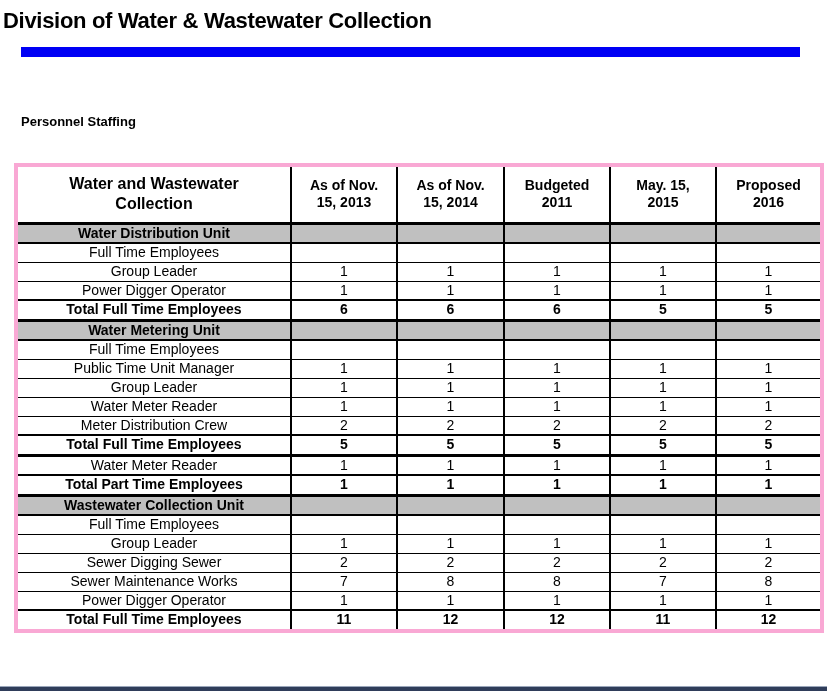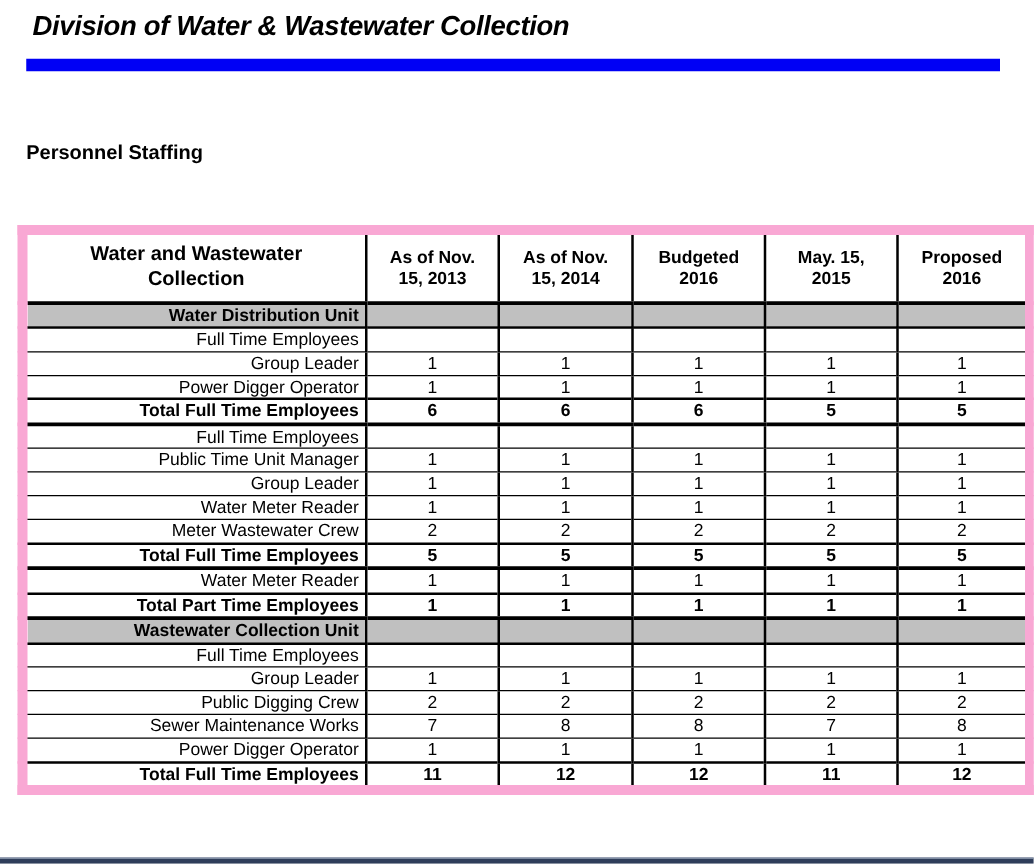--- a/index.html
+++ b/index.html
@@ -7,52 +7,52 @@
     --section-bg:#C0C0C0;
     --bottom-bar:#2F3D5A;
   }
   *{box-sizing:border-box;margin:0;padding:0;}
   html,body{width:827px;height:691px;background:#ffffff;overflow:hidden;}
   body{font-family:"Liberation Sans", sans-serif;color:#000;position:relative;}
 
   .page{position:absolute;inset:0;background:#fff;}
 
   .doc-title{
-    position:absolute;left:26px;top:8px;
-    font-size:22px;font-weight:bold;font-style:italic;
+    position:absolute;left:3px;top:8px;
+    font-size:22px;font-weight:bold;
     letter-spacing:-0.3px;white-space:nowrap;
   }
   .accent-bar{
     position:absolute;left:21px;top:47px;width:779px;height:10px;
     background:var(--accent);
   }
   .section-heading{
     position:absolute;left:21px;top:114px;
-    font-size:16px;font-weight:bold;
+    font-size:13px;font-weight:bold;
   }
 
   table.staffing{
-    position:absolute;left:14px;top:180px;width:806px;
+    position:absolute;left:14px;top:163px;width:806px;
     border-collapse:collapse;table-layout:fixed;
-    border:8px solid #f9a8d4;
+    border:4px solid #f9a8d4;
     font-size:14px;
   }
   .staffing th,.staffing td{
     border:1px solid #000;
     border-left-width:2px;border-right-width:2px;
     padding:0 5px;line-height:1.25;
     overflow:hidden;white-space:nowrap;
   }
   .staffing thead th{
     height:58px;vertical-align:middle;text-align:center;
     font-weight:bold;border-bottom:3px solid #000;
     white-space:pre-line;
   }
   .staffing th.corner{font-size:16px;}
-  .staffing td.label-cell{text-align:right;}
+  .staffing td.label-cell{text-align:center;}
   .staffing td.value-cell{text-align:center;}
   .staffing tr td{height:19px;}
   .staffing tr.row-section td{
     background:var(--section-bg);
     font-weight:bold;
     border-top:2px solid #000;border-bottom:2px solid #000;
     height:18px;
   }
   .staffing tr.row-subhead td{font-weight:normal;height:19px;}
   .staffing tr.row-total td{
@@ -89,21 +89,21 @@
     </colgroup>
     <thead>
       <tr>
         <th class="corner">Water and Wastewater
 Collection</th>
         <th>As of Nov.
 15, 2013</th>
         <th>As of Nov.
 15, 2014</th>
         <th>Budgeted
-2016</th>
+2011</th>
         <th>May. 15,
 2015</th>
         <th>Proposed
 2016</th>
       </tr>
     </thead>
     <tbody>
         <tr class="row-section">
     <td class="label-cell">Water Distribution Unit</td>
     <td class="value-cell"></td>
@@ -137,20 +137,28 @@
     <td class="value-cell">1</td>
   </tr>
         <tr class="row-total">
     <td class="label-cell">Total Full Time Employees</td>
     <td class="value-cell">6</td>
     <td class="value-cell">6</td>
     <td class="value-cell">6</td>
     <td class="value-cell">5</td>
     <td class="value-cell">5</td>
   </tr>
+        <tr class="row-section">
+    <td class="label-cell">Water Metering Unit</td>
+    <td class="value-cell"></td>
+    <td class="value-cell"></td>
+    <td class="value-cell"></td>
+    <td class="value-cell"></td>
+    <td class="value-cell"></td>
+  </tr>
         <tr class="row-subhead">
     <td class="label-cell">Full Time Employees</td>
     <td class="value-cell"></td>
     <td class="value-cell"></td>
     <td class="value-cell"></td>
     <td class="value-cell"></td>
     <td class="value-cell"></td>
   </tr>
         <tr class="row-data">
     <td class="label-cell">Public Time Unit Manager</td>
@@ -170,21 +178,21 @@
   </tr>
         <tr class="row-data">
     <td class="label-cell">Water Meter Reader</td>
     <td class="value-cell">1</td>
     <td class="value-cell">1</td>
     <td class="value-cell">1</td>
     <td class="value-cell">1</td>
     <td class="value-cell">1</td>
   </tr>
         <tr class="row-data">
-    <td class="label-cell">Meter Wastewater Crew</td>
+    <td class="label-cell">Meter Distribution Crew</td>
     <td class="value-cell">2</td>
     <td class="value-cell">2</td>
     <td class="value-cell">2</td>
     <td class="value-cell">2</td>
     <td class="value-cell">2</td>
   </tr>
         <tr class="row-total">
     <td class="label-cell">Total Full Time Employees</td>
     <td class="value-cell">5</td>
     <td class="value-cell">5</td>
@@ -226,21 +234,21 @@
   </tr>
         <tr class="row-data">
     <td class="label-cell">Group Leader</td>
     <td class="value-cell">1</td>
     <td class="value-cell">1</td>
     <td class="value-cell">1</td>
     <td class="value-cell">1</td>
     <td class="value-cell">1</td>
   </tr>
         <tr class="row-data">
-    <td class="label-cell">Public Digging Crew</td>
+    <td class="label-cell">Sewer Digging Sewer</td>
     <td class="value-cell">2</td>
     <td class="value-cell">2</td>
     <td class="value-cell">2</td>
     <td class="value-cell">2</td>
     <td class="value-cell">2</td>
   </tr>
         <tr class="row-data">
     <td class="label-cell">Sewer Maintenance Works</td>
     <td class="value-cell">7</td>
     <td class="value-cell">8</td>

